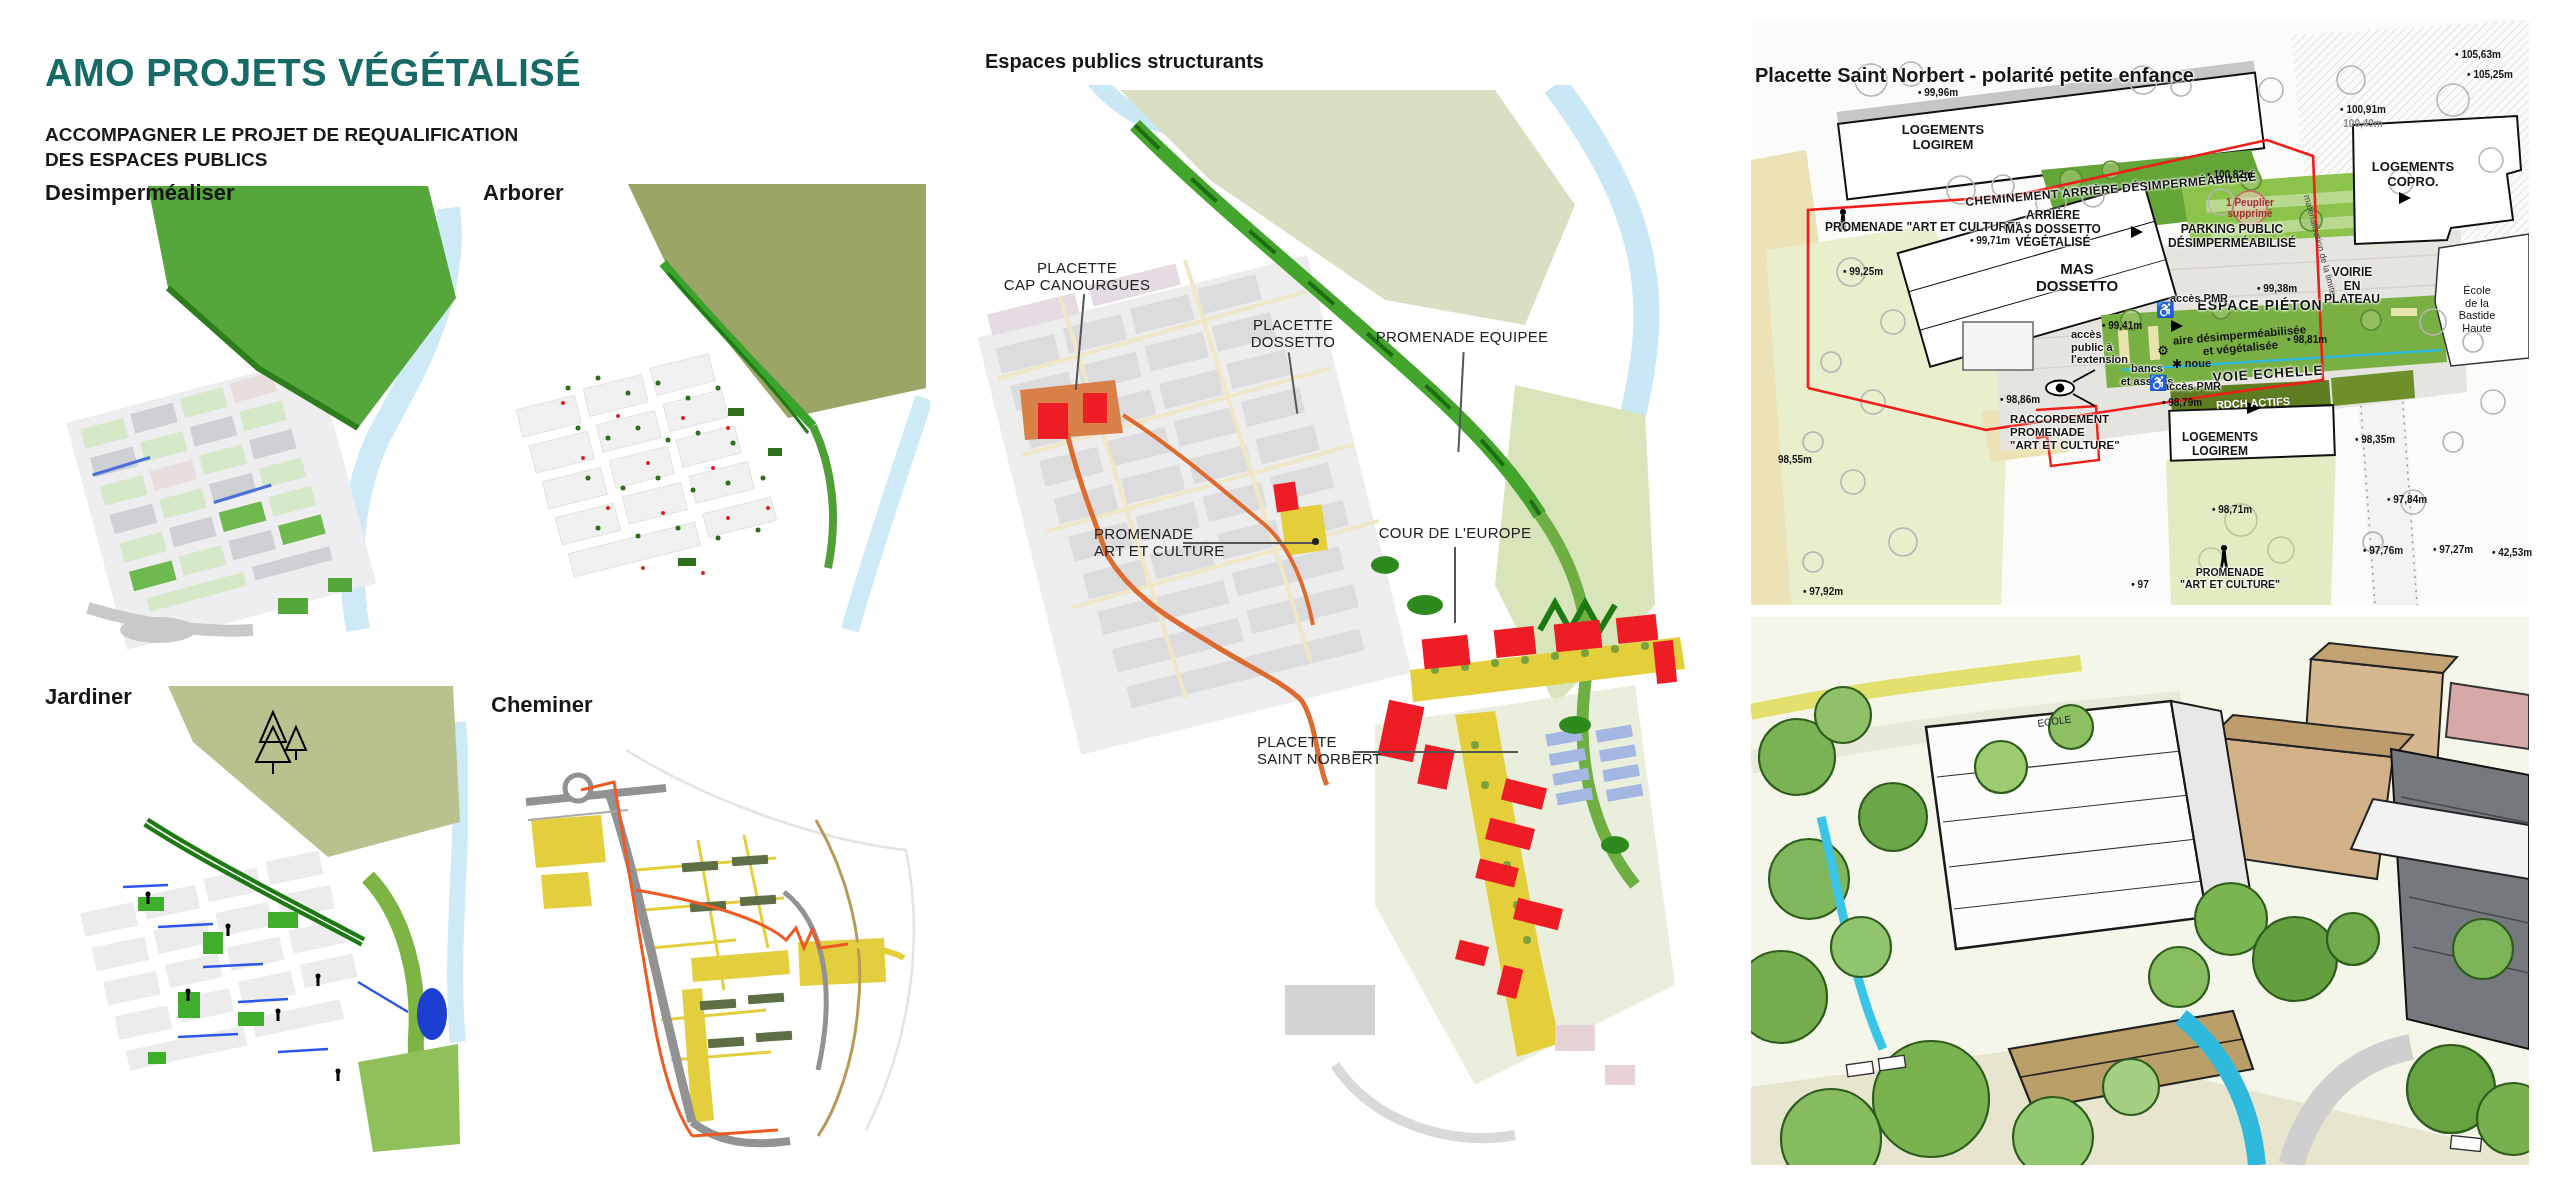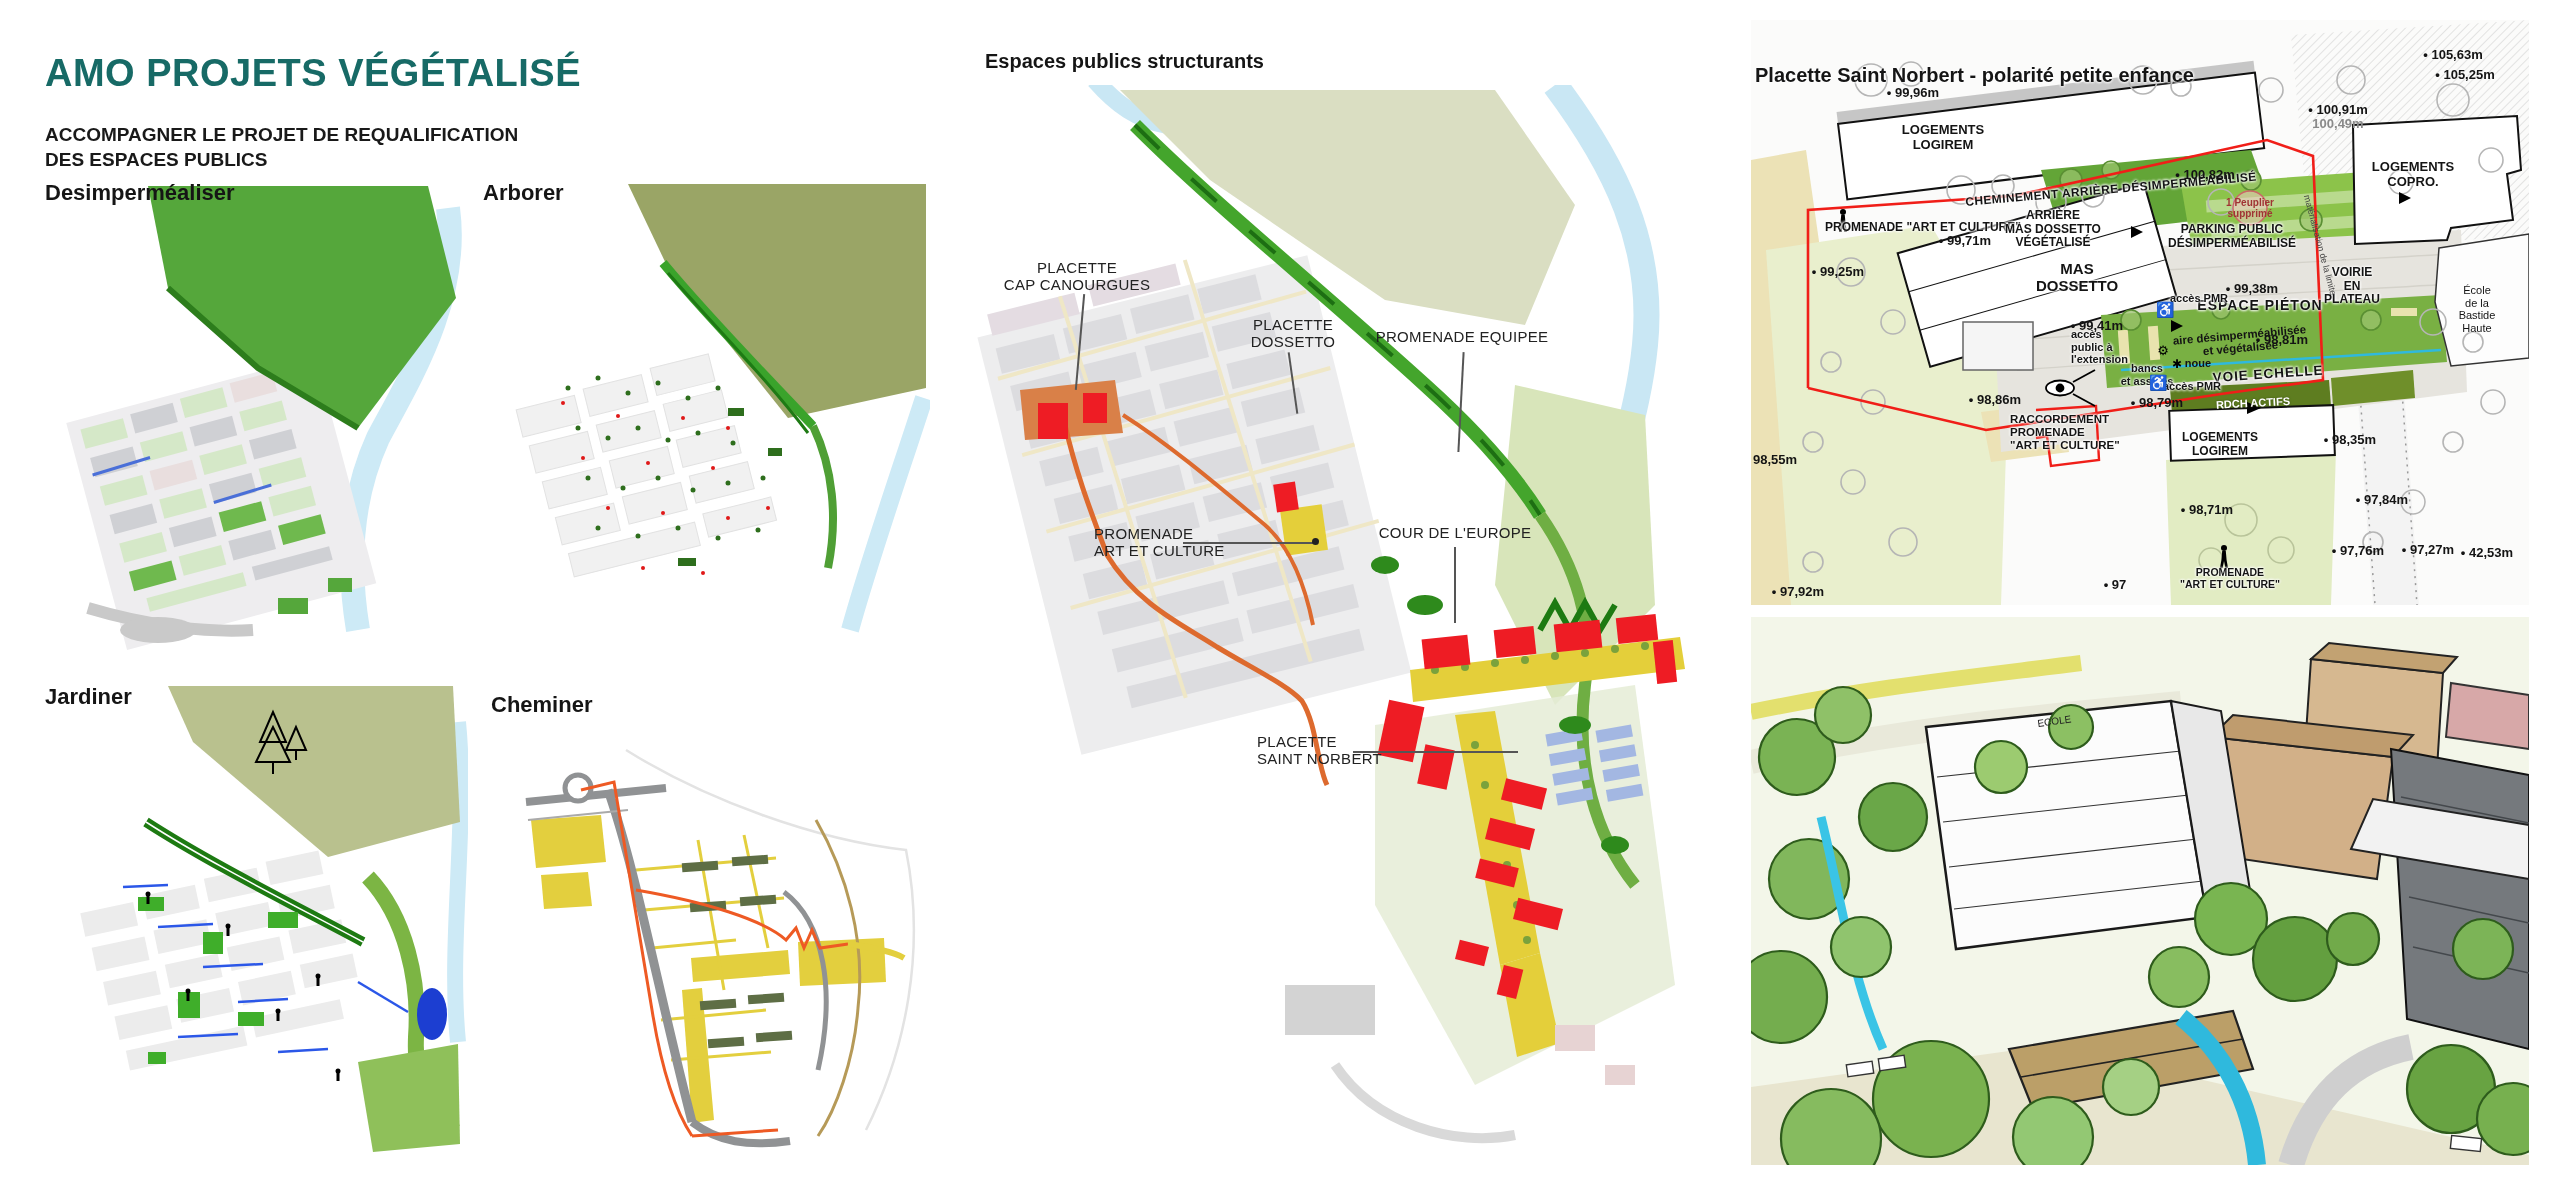--- a/index.html
+++ b/index.html
@@ -6,21 +6,21 @@
   *{box-sizing:border-box;}
   .board{position:relative;width:2560px;height:1192px;background:#fff;overflow:hidden;
          font-family:"Liberation Sans",sans-serif;color:#111;}
   .panel{position:absolute;}
   svg{display:block;}
   
   .lbl{position:absolute;font-weight:700;color:#141414;white-space:pre-line;line-height:1.14;
        text-align:center;transform:translate(-50%,-50%);}
   .la{text-align:left;transform:translate(0,-50%);}
   .ann{font-weight:400;font-size:15px;letter-spacing:.3px;color:#222;}
-  .elev{font-size:13px;white-space:nowrap;}
+  .elev{font-size:10px;white-space:nowrap;margin-left:25px;}
   .gray{color:#8a8a8a;}
   .rot{transform:translate(-50%,-50%) rotate(var(--r,0deg));}
   .leader{position:absolute;background:#555;}
   .dot{position:absolute;width:7px;height:7px;border-radius:50%;background:#222;}
   .halo{text-shadow:0 0 3px #fff,0 0 3px #fff,0 0 3px #fff;}
   #page-title{position:absolute;left:45px;top:52px;font-size:38px;font-weight:700;
               letter-spacing:.5px;color:#176a66;margin:0;}
   #page-subtitle{position:absolute;left:45px;top:122px;font-size:19px;font-weight:700;
                  line-height:1.32;white-space:pre-line;margin:0;color:#191919;}
   .map-caption{position:absolute;font-size:22px;font-weight:700;color:#151515;z-index:3;}

